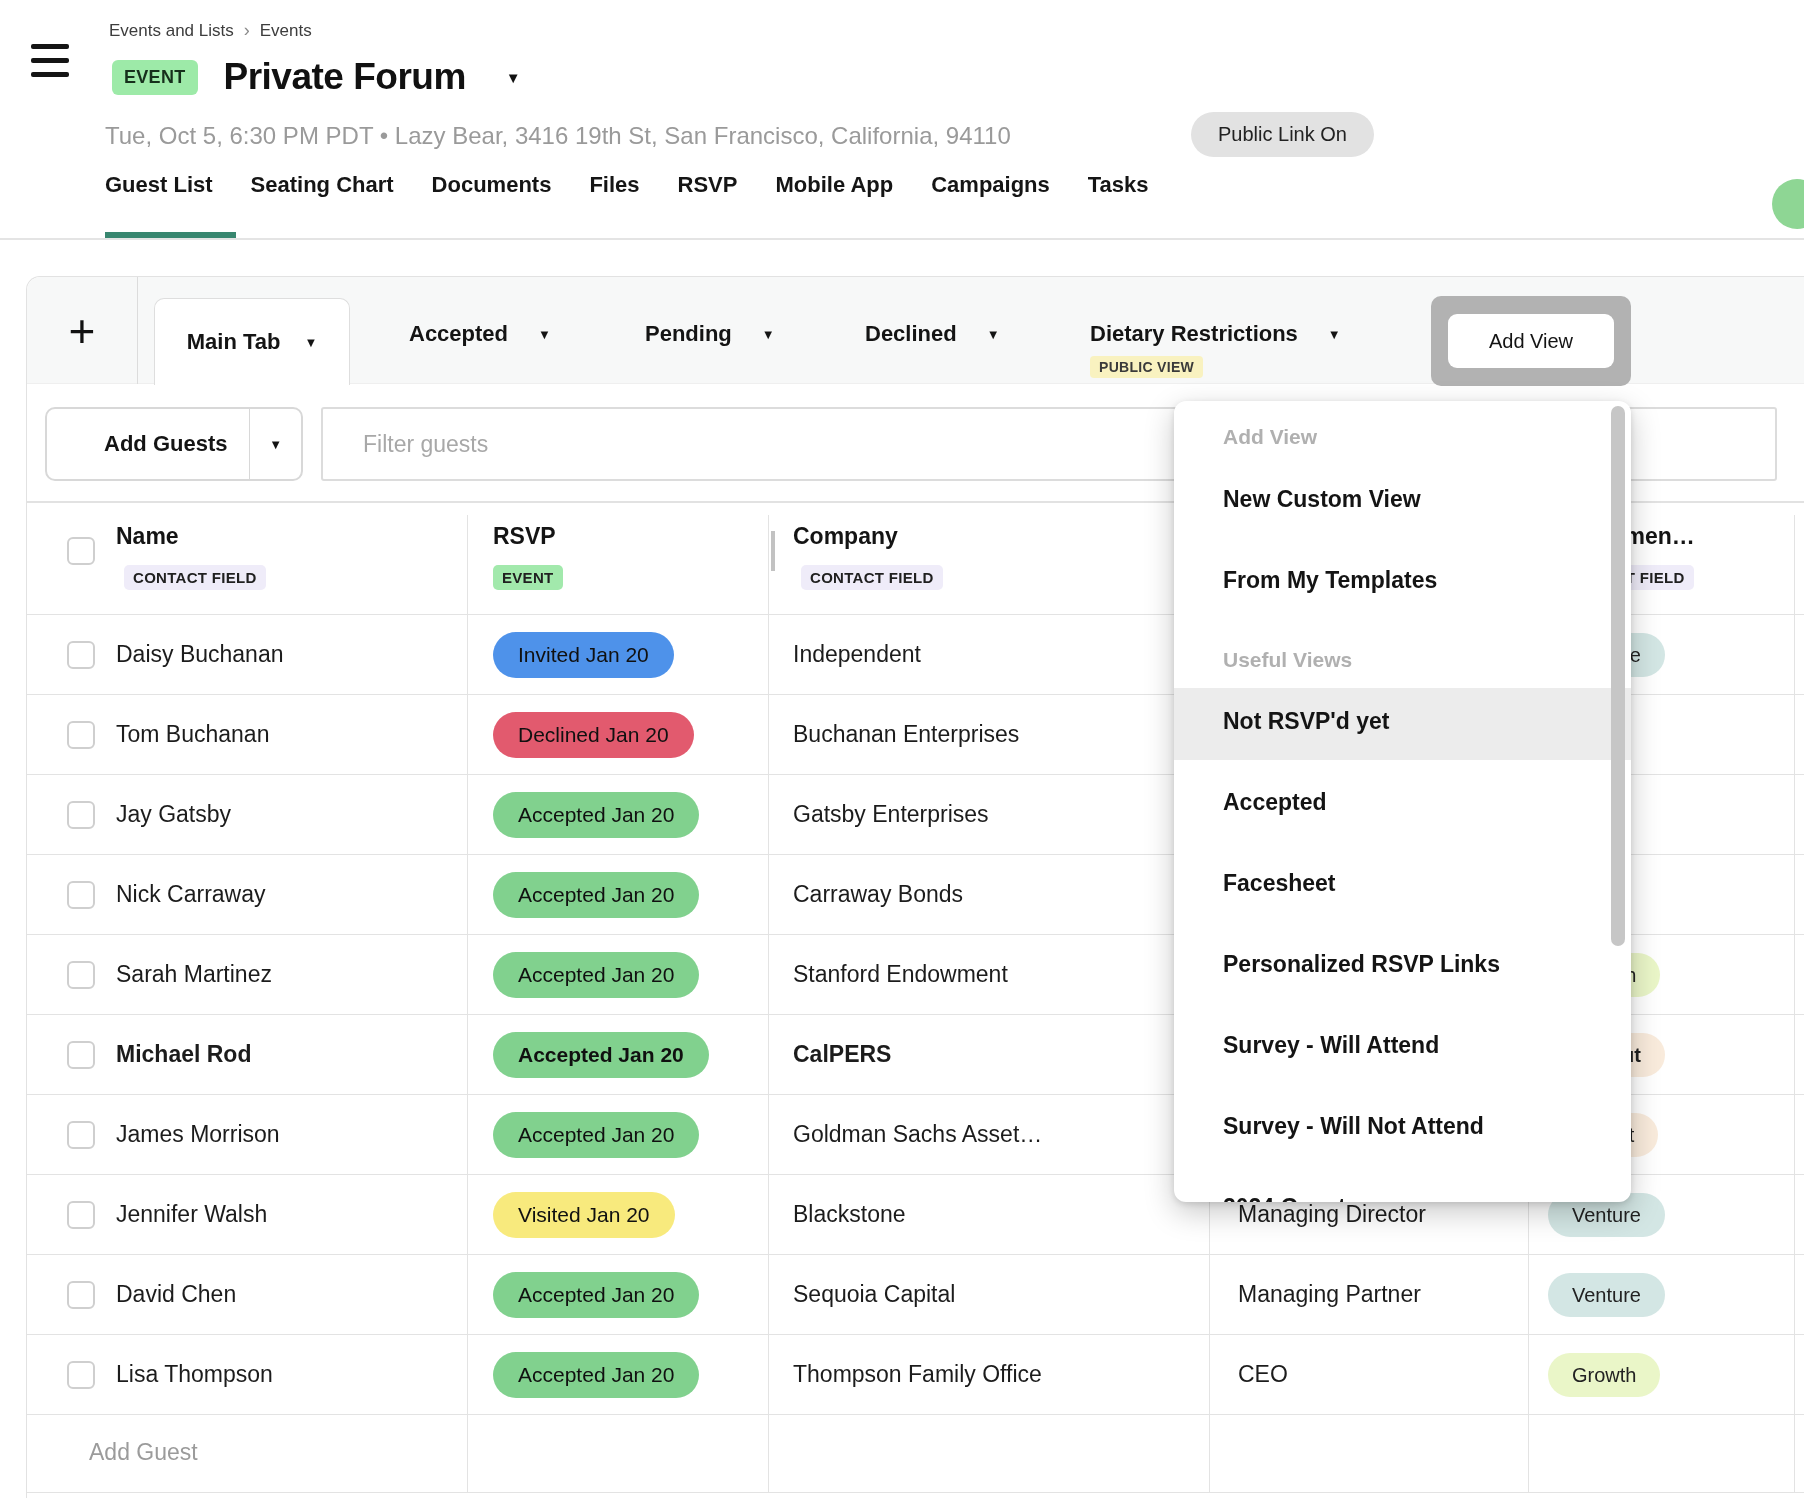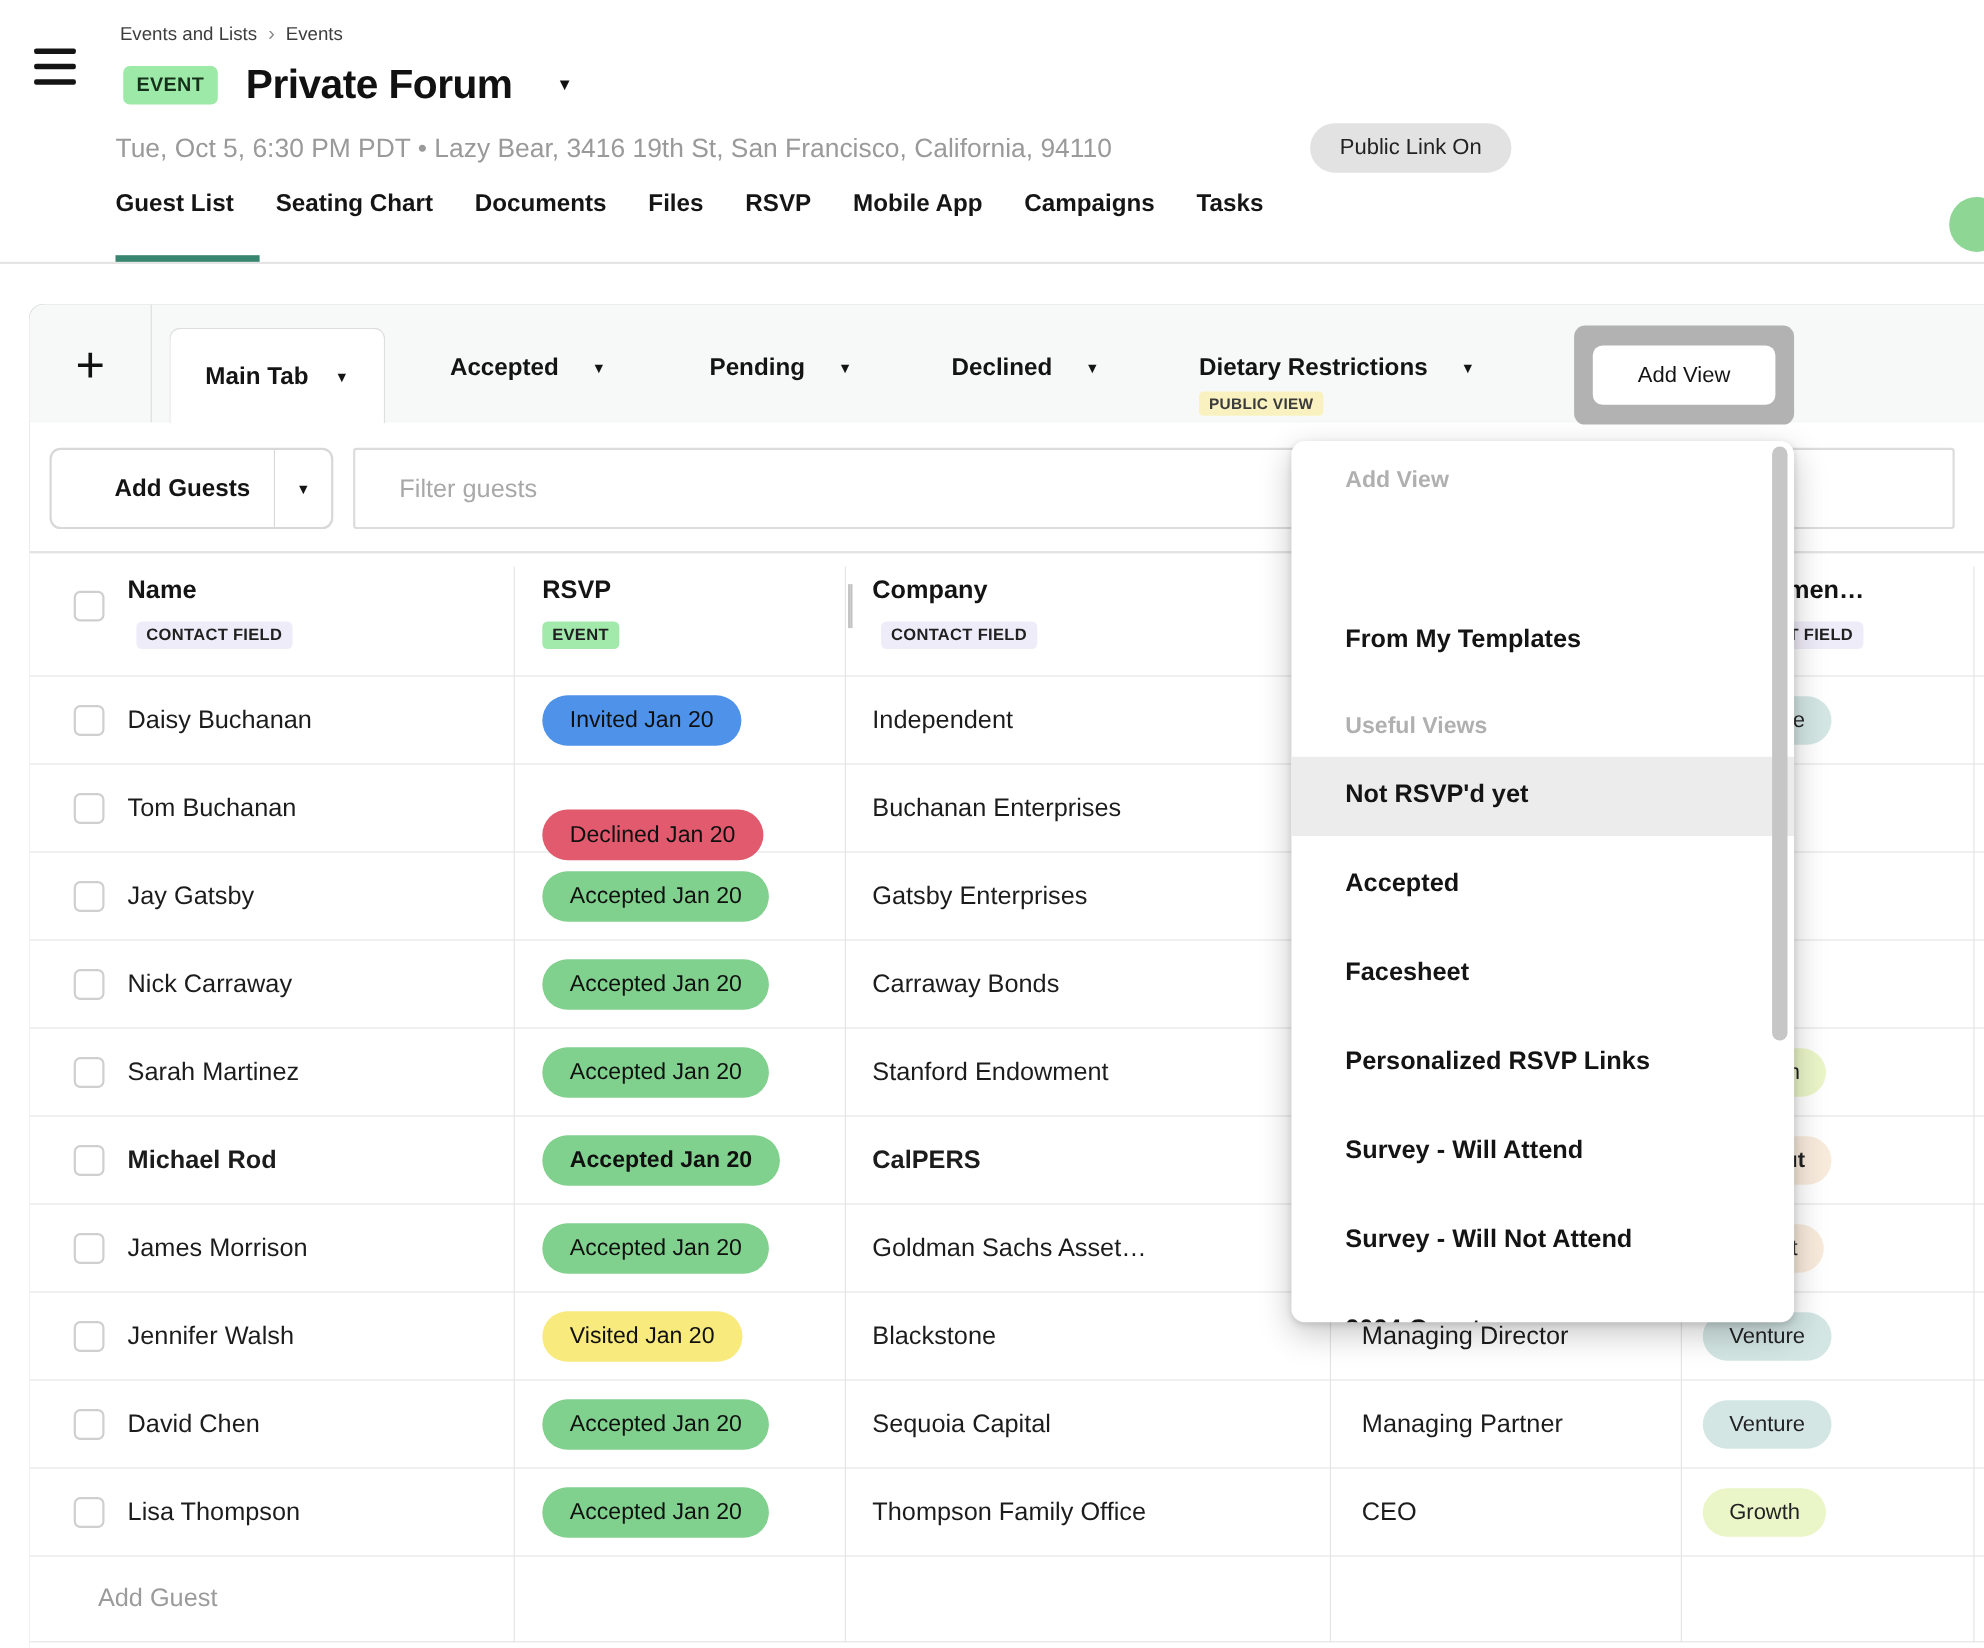--- a/index.html
+++ b/index.html
@@ -75,21 +75,21 @@
   .thead .cb { top:34px; }
   .row { position:absolute; left:0; width:1778px; height:80px; border-bottom:1px solid #e3e3e3; background:transparent;text-align:right; }
   .row .cb { top:26px; }
   .cell { position:absolute; font-size:23px; color:#1c1c1c; white-space:nowrap; }
   .cell.name { left:89px; top:26px; }
   .cell.company { left:766px; top:26px; }
   .cell.titlec { left:1211px; top:26px; }
   .rsvp-pill { position:absolute; left:466px; top:17px; height:46px; line-height:46px; border-radius:23px;
                padding:0 25px; font-size:21px; color:#101010; white-space:nowrap; }
   .rsvp-pill.invited { background:#4e92ea; }
-  .rsvp-pill.declined { background:#e25a6e;margin-top:24px; }
+  .rsvp-pill.declined { background:#e25a6e; }
   .rsvp-pill.accepted { background:#81d18e; }
   .rsvp-pill.visited { background:#f8ea7d; }
   .focus-pill { position:absolute; left:1521px; top:18px; height:44px; line-height:44px; border-radius:22px;
                 padding:0 24px; font-size:20px; color:#222; white-space:nowrap; }
   .focus-pill.venture { background:#d3e6e4; }
   .focus-pill.growth { background:#eaf6c8; }
   .focus-pill.buyout { background:#f9ebdc; }
   .addguest-row { position:absolute; left:0; top:912px; width:1778px; height:78px; border-bottom:1px solid #e3e3e3; }
   .addguest-row span { position:absolute; left:62px; top:24px; font-size:23px; color:#9b9b9b; }
 
@@ -280,20 +280,23 @@
     </div>
 
     <div class="addguest-row">
       <span>Add Guest</span>
     </div>
   </div>
 </div>
 
 <div class="abs dropdown">
   <span class="dd-label" style="top:24px;">Add View</span>
+  <div class="dd-item" style="top:65px;">
+      <span>New Custom View</span>
+    </div>
   <div class="dd-item" style="top:146px;">
       <span>From My Templates</span>
     </div>
   <span class="dd-label" style="top:247px;">Useful Views</span>
   <div class="dd-item hl" style="top:287px;">
       <span>Not RSVP'd yet</span>
     </div>
   <div class="dd-item" style="top:368px;">
       <span>Accepted</span>
     </div>

